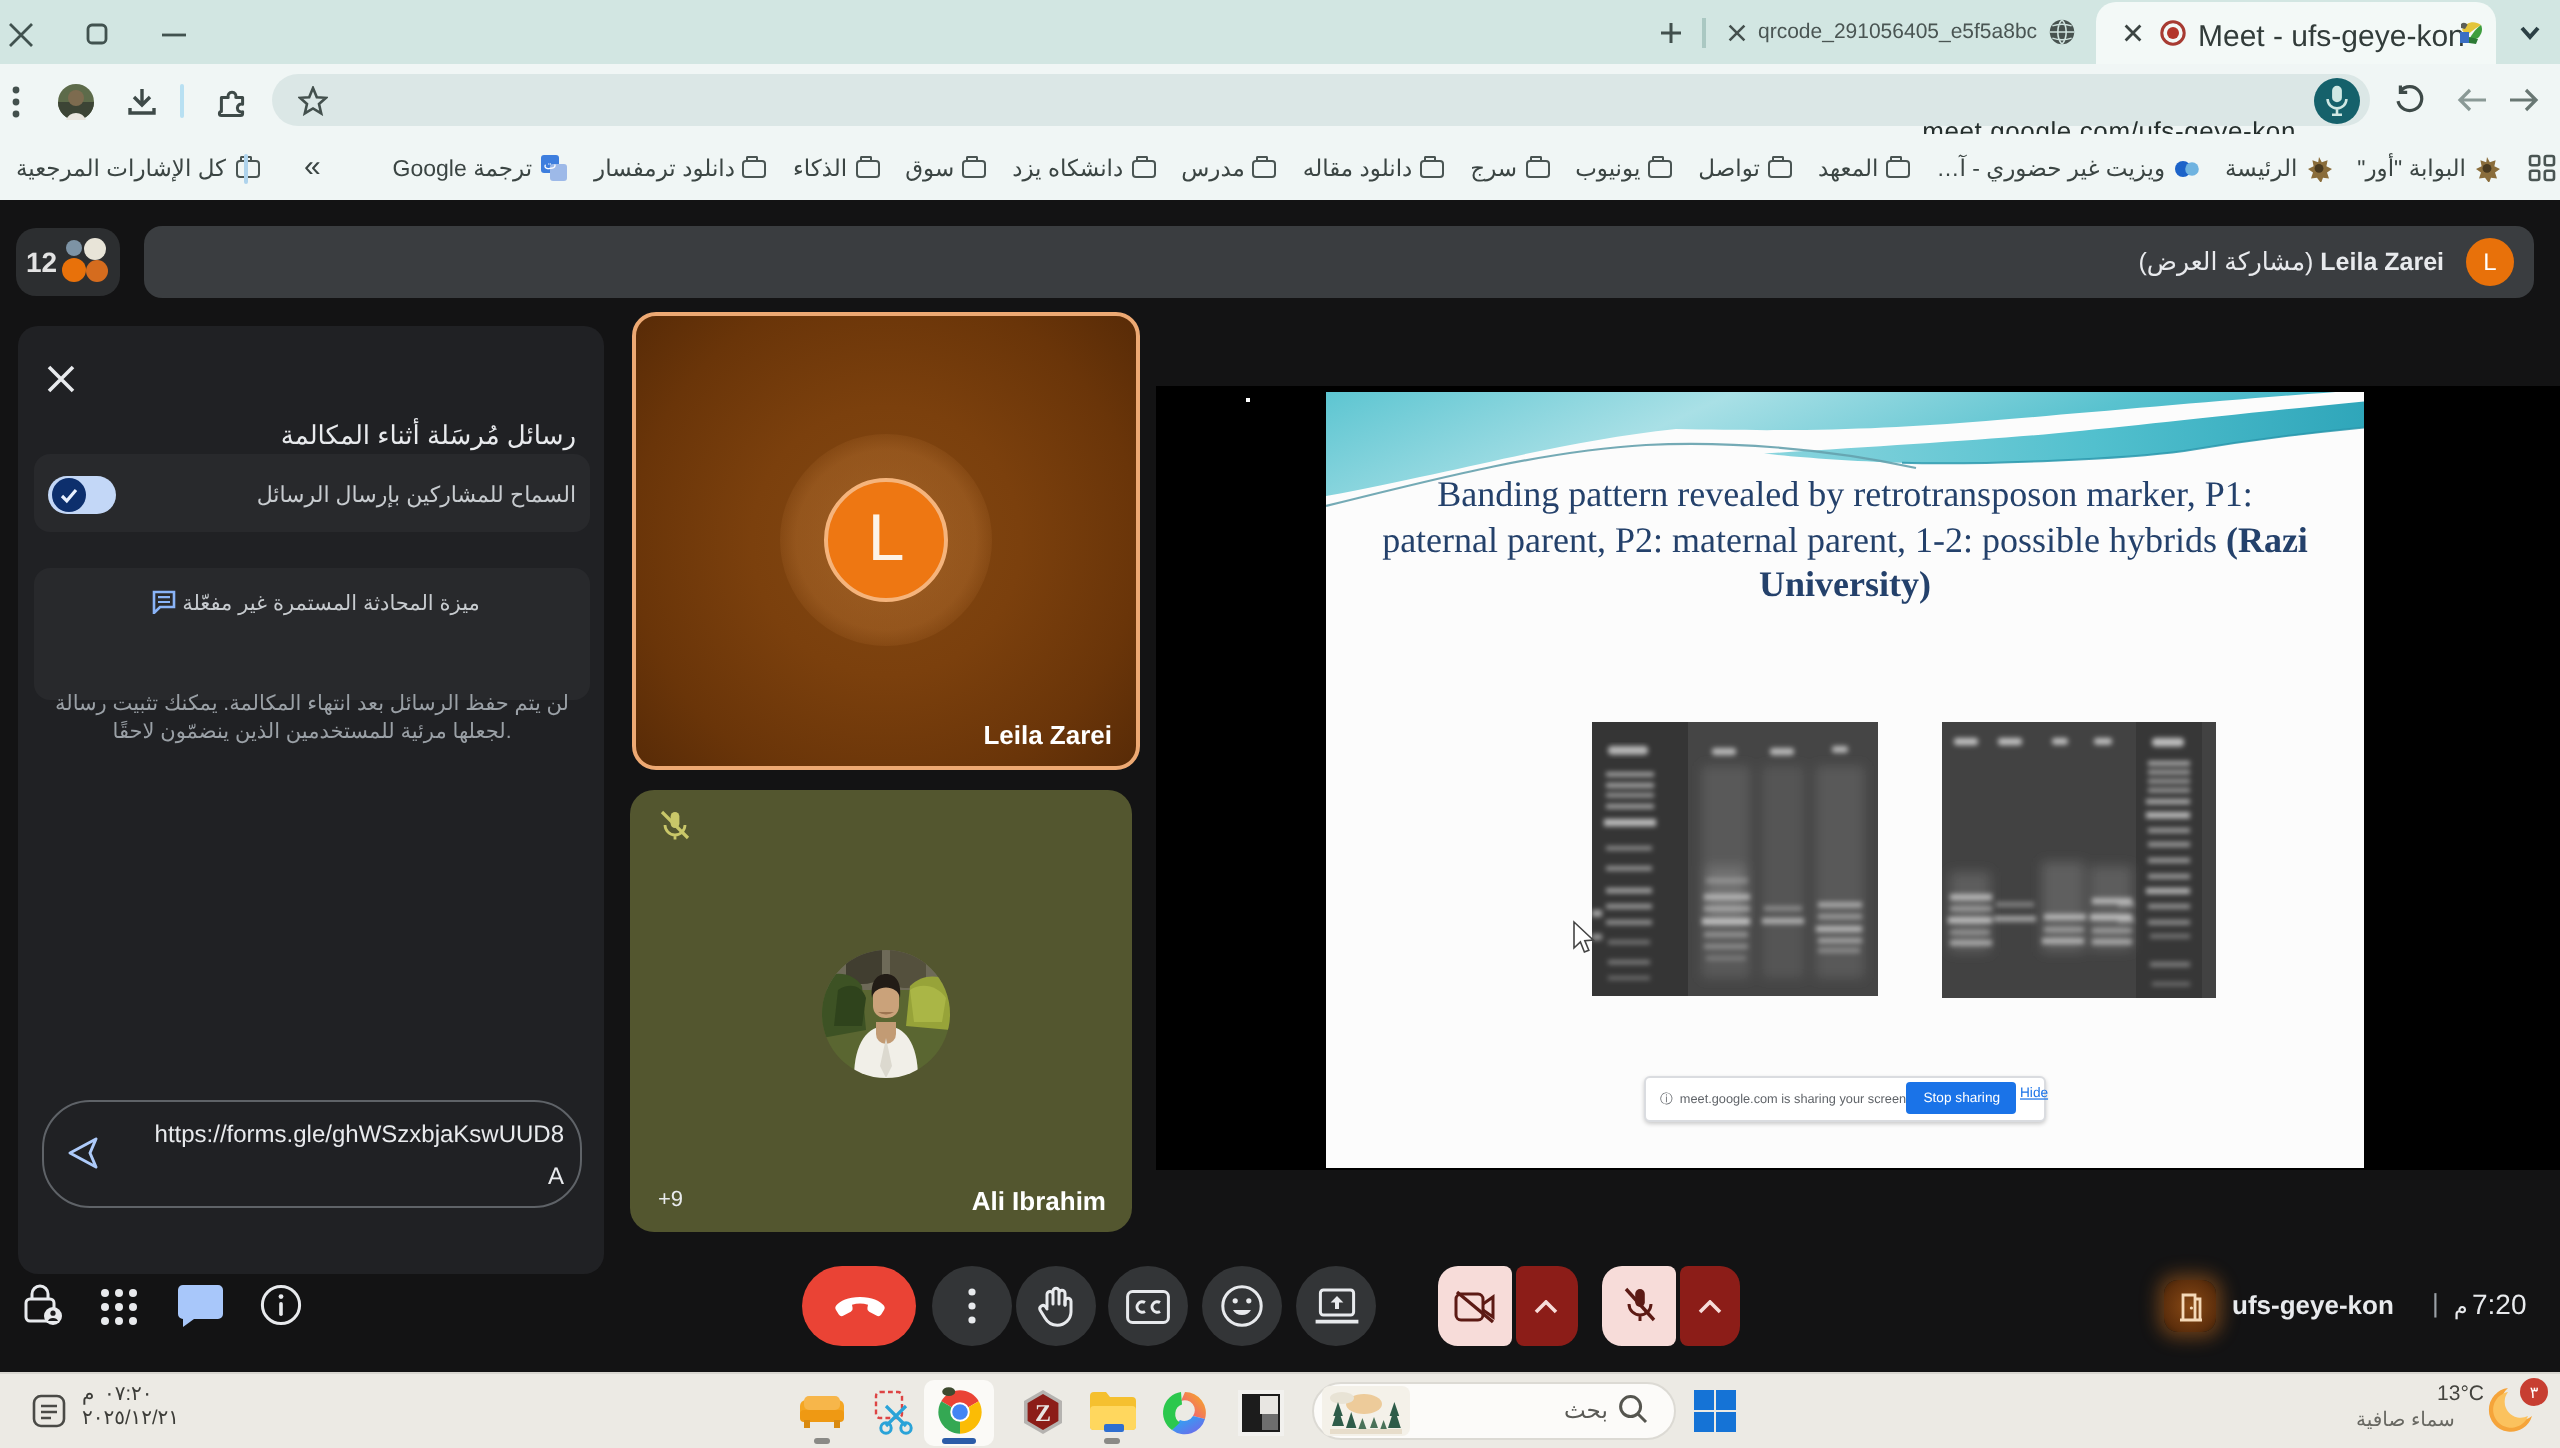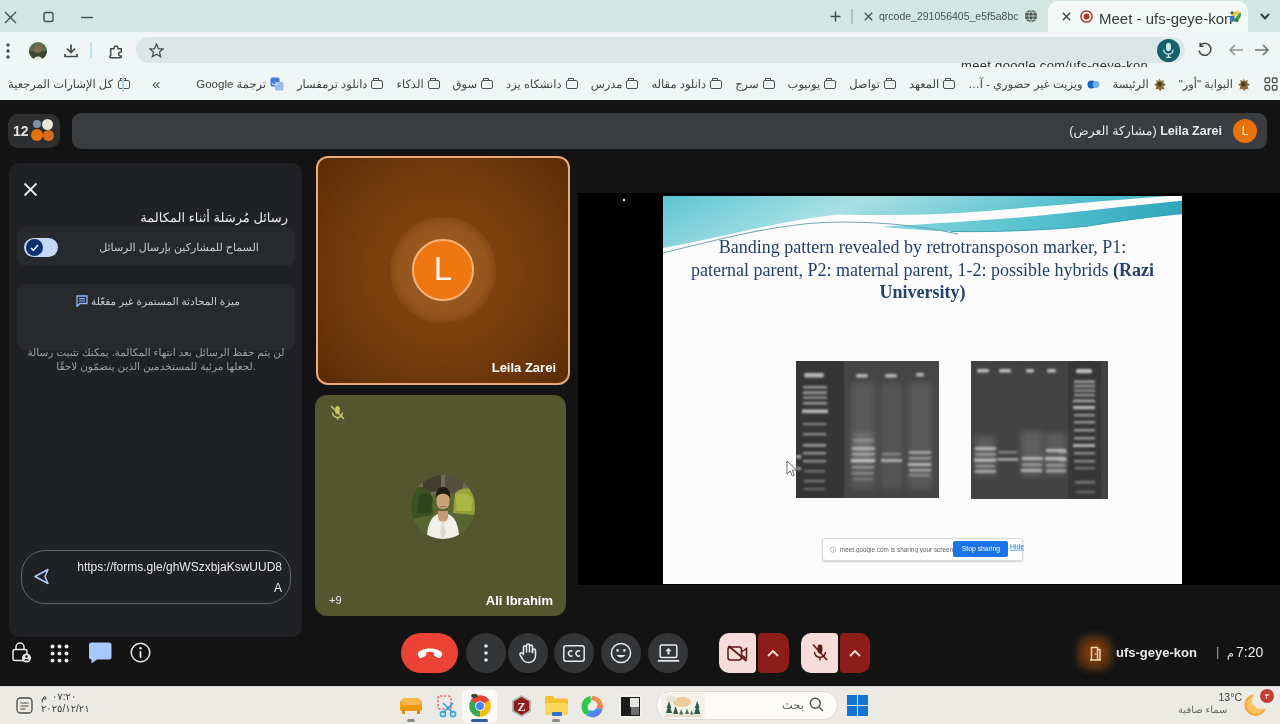--- a/index.html
+++ b/index.html
@@ -222,21 +222,21 @@
 <div class="abs" style="left:1233px;top:119px;width:24px;height:24px;border-radius:50%;background:#e8710a;color:#fff;font-size:12px;display:flex;align-items:center;justify-content:center;">L</div>
 
 
 <div class="abs" id="panel" style="left:9px;top:163px;width:293px;height:474px;background:#202124;border-radius:10px;"></div>
 <svg class="abs" style="left:23px;top:182px;" width="15" height="15" viewBox="0 0 15 15">
     <path d="M1.5,1.5 L13.5,13.5 M13.5,1.5 L1.5,13.5" stroke="#e8eaed" stroke-width="1.8"></path>
   </svg>
 <div class="abs" style="left:60px;top:182px;width:228px;text-align:right;font-size:13px;color:#e8eaed;margin-top:28px;">رسائل مُرسَلة أثناء المكالمة</div>
 
 <div class="abs" style="left:17px;top:227px;width:278px;height:39px;background:#28292c;border-radius:8px;"></div>
-<div class="abs" style="left:70px;top:241px;width:218px;text-align:center;font-size:11px;color:#c7cbcf;">السماح للمشاركين بإرسال الرسائل</div>
+<div class="abs" style="left:70px;top:241px;width:218px;text-align:right;font-size:11px;color:#c7cbcf;">السماح للمشاركين بإرسال الرسائل</div>
 <div class="abs" style="left:24px;top:238px;width:34px;height:19px;background:#c3d7f7;border-radius:10px;"></div>
 <div class="abs" style="left:26px;top:239px;width:17px;height:17px;border-radius:50%;background:#0d2f6d;display:flex;align-items:center;justify-content:center;">
   <svg width="9" height="8" viewBox="0 0 9 8">
       <path d="M1,4 L3.4,6.4 L8,1" stroke="#e8f0fe" stroke-width="1.6" fill="none"></path>
     </svg>
 </div>
 
 <div class="abs" style="left:17px;top:284px;width:278px;height:66px;background:#28292c;border-radius:8px;"></div>
 <div class="abs" style="left:30px;top:295px;width:252px;text-align:center;font-size:10.5px;color:#c7cbcf;">
   <svg style="vertical-align:-2px;margin-left:4px;" width="12" height="12" viewBox="0 0 12 12">

